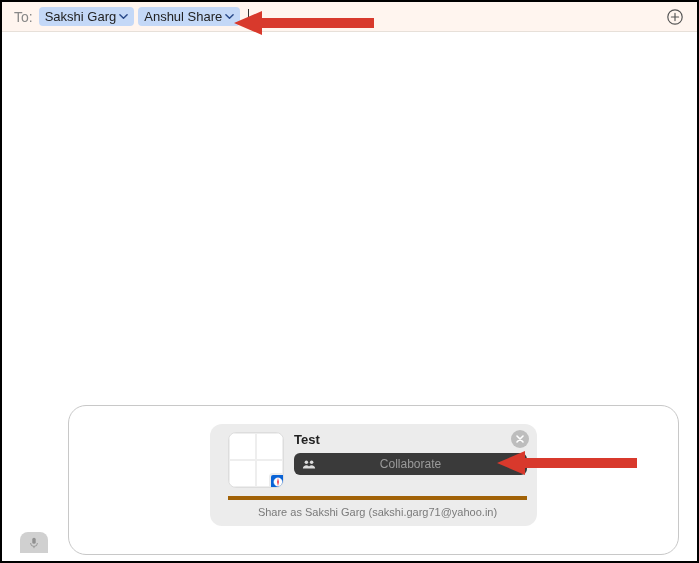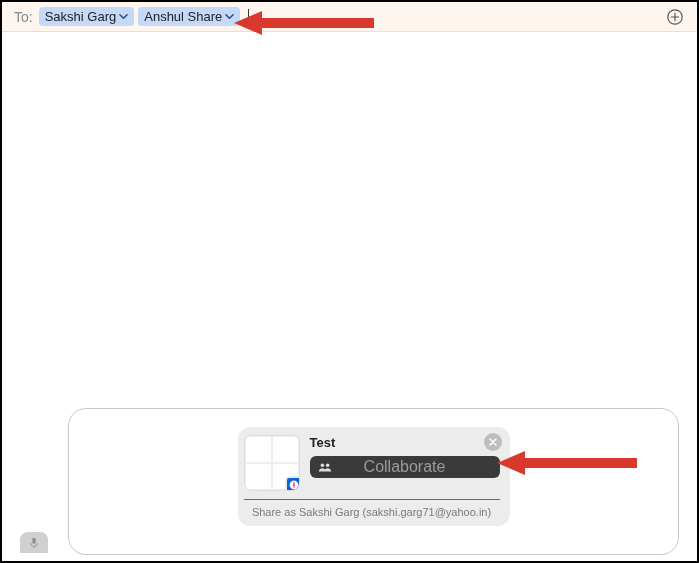--- a/index.html
+++ b/index.html
@@ -16,34 +16,34 @@
   .add-btn { position: absolute; right: 10px; top: 50%; transform: translateY(-50%); width: 24px; height: 24px; display: flex; align-items: center; justify-content: center; cursor: pointer; }
   .add-btn svg { width: 18px; height: 18px; stroke: #555; }
 
   
   .arrow { position: absolute; pointer-events: none; }
   .arrow svg { display: block; }
 
   
   .msg-footer { position: absolute; left: 66px; right: 18px; bottom: 6px; }
   .msg-box { border: 1px solid #c8c8c8; border-radius: 18px; background: #fff; padding-top: 6px; padding-bottom: 22px; }
-  .attachment-card { margin: 12px auto 6px auto; width: 272px; background: #ececec; border-radius: 12px; padding: 8px 10px 8px 6px; position: relative; }
+  .attachment-card { margin: 12px auto 6px auto; width: 327px; background: #ececec; border-radius: 12px; padding: 8px 10px 8px 18px; position: relative; }
   .card-top { display: flex; align-items: flex-start; }
   .thumb-wrap { position: relative; width: 56px; height: 56px; background: #fff; border-radius: 8px; border: 1px solid #ddd; display: grid; grid-template-columns: 1fr 1fr; grid-template-rows: 1fr 1fr; gap: 0; overflow: hidden; }
   .thumb-wrap .cell { border: 0.5px solid #eee; }
   .thumb-badge { position: absolute; right: -4px; bottom: -4px; width: 18px; height: 18px; background: #0a63d6; border-radius: 4px; display: flex; align-items: center; justify-content: center; border: 2px solid #ececec; }
   .thumb-badge svg { width: 10px; height: 10px; }
   .card-right { flex: 1; margin-left: 10px; }
   .card-title { font-size: 13px; font-weight: 600; color: #222; margin-bottom: 6px; }
-  .collab-btn { background: #3a3a3a; color: #9a9a9a; border-radius: 6px; height: 22px; display: flex; align-items: center; justify-content: center; font-size: 16px; position: relative; cursor: pointer; }
+  .collab-btn { background: #3a3a3a; color: #9a9a9a; border-radius: 6px; height: 22px; display: flex; align-items: center; justify-content: center; font-size: 12px; position: relative; cursor: pointer; }
   .collab-btn .people-icon { position: absolute; left: 8px; top: 50%; transform: translateY(-50%); display: flex; }
   .collab-btn .people-icon svg { width: 14px; height: 10px; }
   .close-btn { position: absolute; top: 6px; right: 8px; width: 18px; height: 18px; background: #bdbdbd; border-radius: 50%; display: flex; align-items: center; justify-content: center; cursor: pointer; }
   .close-btn svg { width: 8px; height: 8px; }
-  .share-line-wrap { border-top: 1px solid #a16207; margin-top: 8px; padding-top: 6px; }
+  .share-line-wrap { border-top: 4px solid #a16207; margin-top: 8px; padding-top: 6px; }
   .share-line { font-size: 11px; color: #7a7a7a; text-align: center; }
 
   .mic-btn { position: absolute; left: 18px; bottom: 8px; width: 28px; height: 21px; background: #d0d0d0; border-radius: 8px 8px 0 0; display: flex; align-items: center; justify-content: center; overflow: hidden; }
   .mic-btn svg { width: 10px; height: 12px; opacity: 0.6; }
 </style>
 </head>
 <body>
 
 <div class="frame">
 

